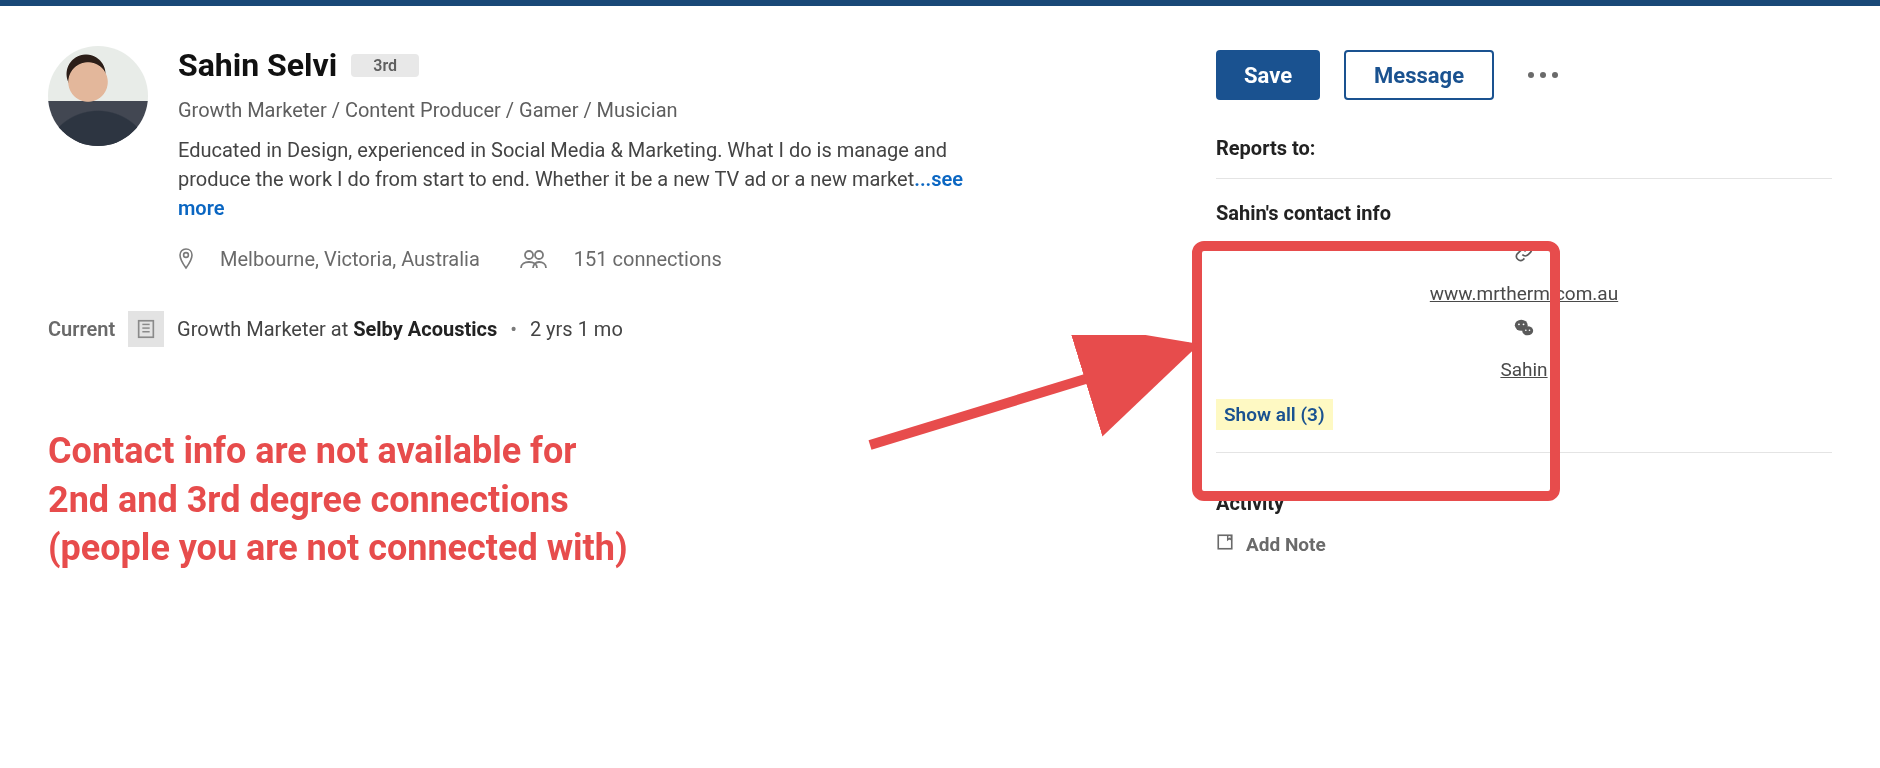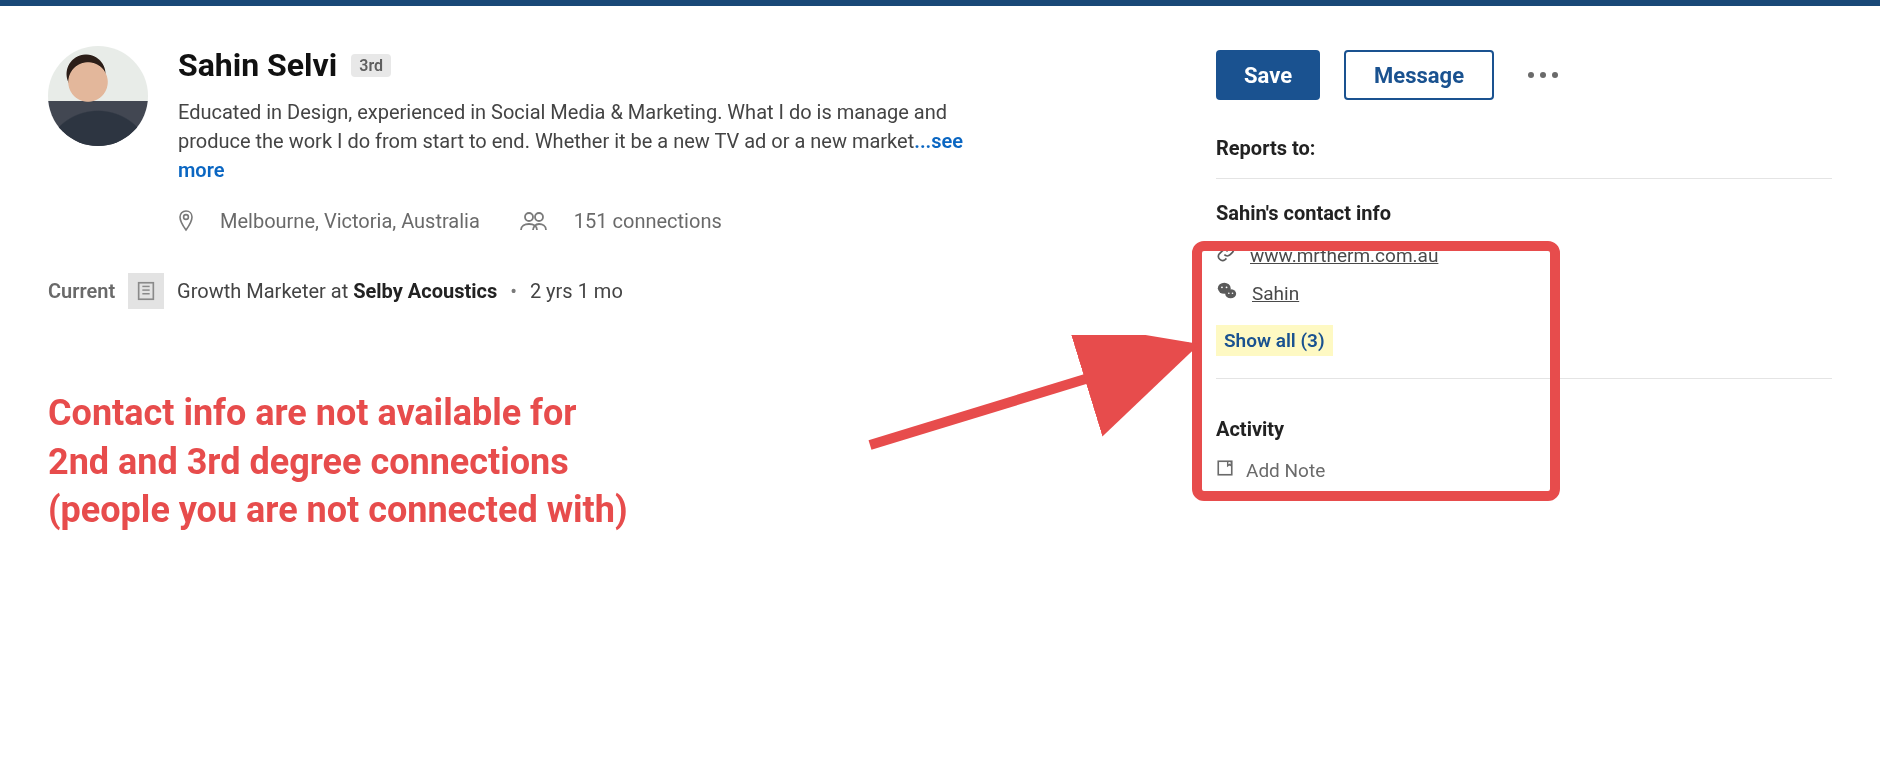--- a/index.html
+++ b/index.html
@@ -59,21 +59,21 @@
     .name {
       font-size:32px;
       font-weight:700;
       color:#111;
     }
     .degree-badge{
       background:#e8e8e8;
       color:#5f5f5f;
       font-size:16px;
       font-weight:600;
-      padding:2px 8px;
+      padding:2px 22px;
       border-radius:4px;
     }
     .headline {
       margin-top:14px;
       font-size:20px;
       color:#5e5e5e;
     }
     .summary {
       margin-top:14px;
       font-size:20px;
@@ -221,20 +221,21 @@
     .panel{
       position:relative;
     }
     .contact-item{
       display:flex;
       align-items:center;
       gap:14px;
       margin:12px 0;
       color:#4a4a4a;
       font-size:19px;
+      flex-direction:column;
     }
     .contact-item a{
       color:#4a4a4a;
       text-decoration:underline;
     }
     .show-all{
       display:inline-block;
       color:#1a5290;
       font-weight:600;
       font-size:19px;
@@ -245,21 +246,21 @@
     }
     .activity-label{
       font-size:20px;
       font-weight:700;
       color:#222;
       margin-top:38px;
       margin-bottom:18px;
     }
     .add-note{
       display:flex;align-items:center;gap:12px;
-      color:#6a6a6a;font-size:19px;font-weight:400;
+      color:#6a6a6a;font-size:19px;font-weight:700;
       cursor:pointer;
     }
 
     
     .red-box{
       position:absolute;
       border:10px solid #e74c4c;
       border-radius:12px;
       left:1192px;
       top:241px;
@@ -286,20 +287,21 @@
 
   <div class="left">
 
     <div class="profile-head">
       <div class="avatar"></div>
       <div class="profile-text">
         <div class="name-row">
           <span class="name">Sahin Selvi</span>
           <span class="degree-badge">3rd</span>
         </div>
+        <div class="headline">Growth Marketer / Content Producer / Gamer / Musician</div>
         <div class="summary">
           <span>Educated in Design, experienced in Social Media &amp; Marketing. What I do is manage and</span><br>
           <span>produce the work I do from start to end. Whether it be a new TV ad or a new market</span><span class="see-more">...see more</span>
         </div>
         <div class="meta-row">
           <div class="meta-item">
             <span class="icon-pin">
               <svg viewBox="0 0 16 22" width="16" height="22">
                   <path fill="none" stroke="#7a7a7a" stroke-width="1.6" d="M8 1c3.6 0 6 2.7 6 6 0 4.8-6 13-6 13S2 11.8 2 7c0-3.3 2.4-6 6-6z"></path>
                   <circle cx="8" cy="7" r="2.4" fill="none" stroke="#7a7a7a" stroke-width="1.6"></circle>

